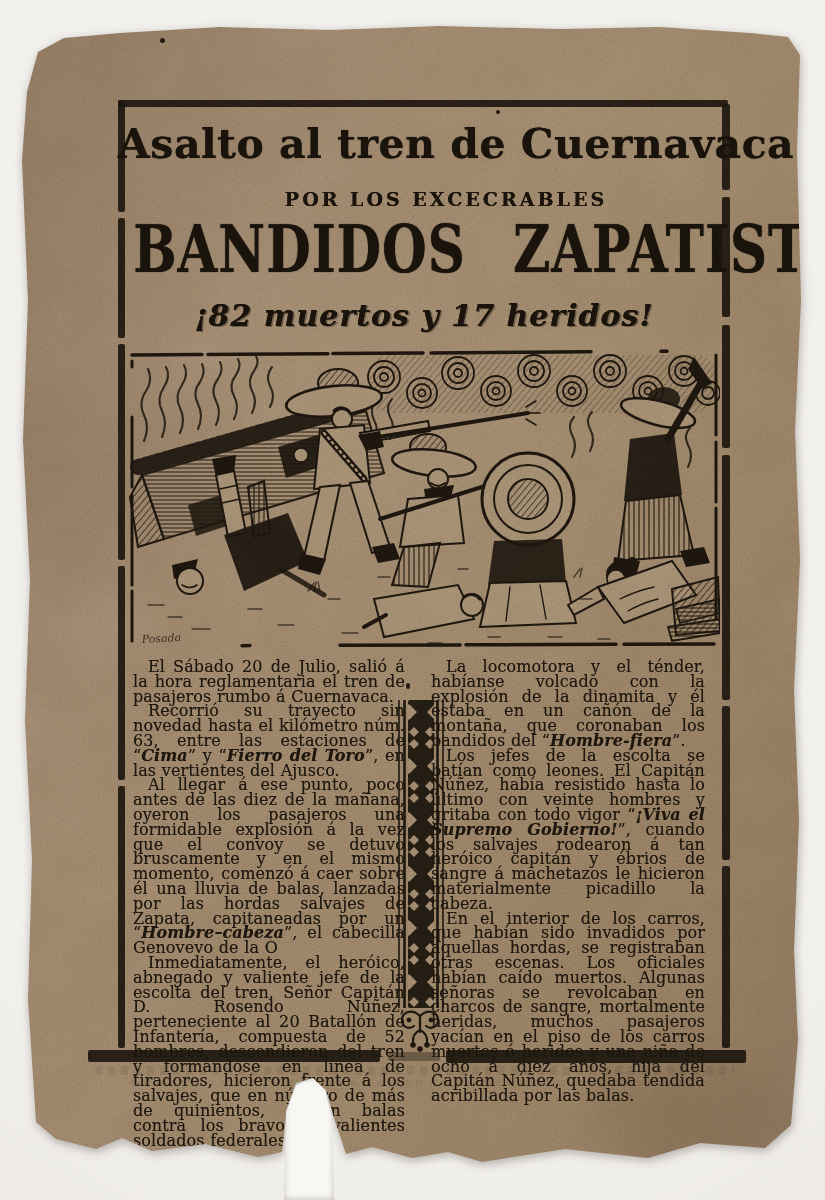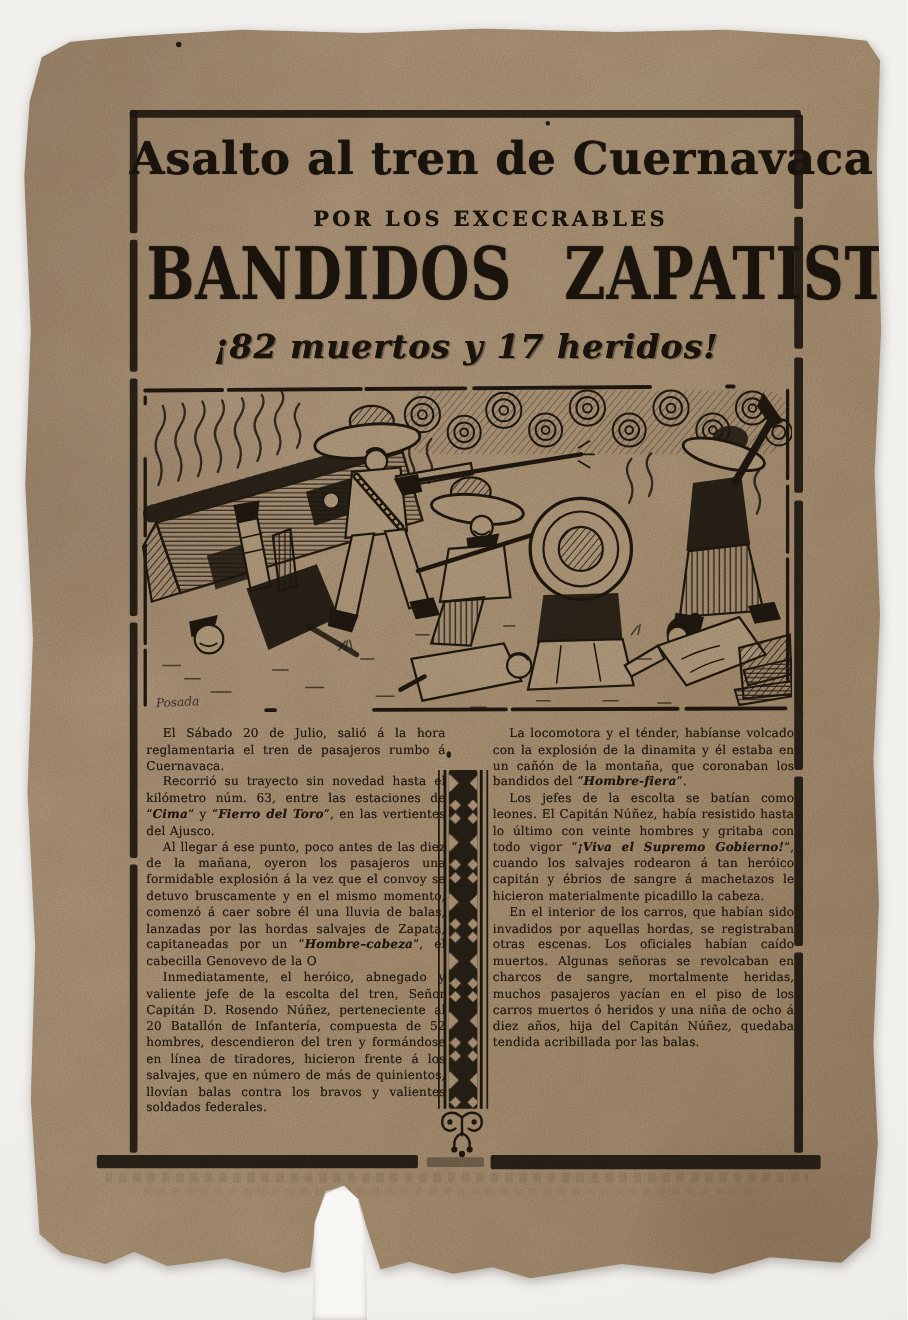--- a/index.html
+++ b/index.html
@@ -20,23 +20,23 @@
   .rule.faded{opacity:.38;}
   .smudge{position:absolute;background:repeating-linear-gradient(90deg,rgba(40,30,18,.55) 0 7px,rgba(40,30,18,.05) 7px 13px);opacity:.16;border-radius:3px;}
   .speck{position:absolute;background:#2a2116;border-radius:50%;}
   .headline{position:absolute;left:118px;width:612px;text-align:center;color:#1f180e;white-space:nowrap;}
   .title{top:120px;font-size:41px;font-weight:bold;letter-spacing:.5px;text-shadow:0 0 .8px #1f180e;}
   .kicker{top:188px;font-size:19px;font-weight:bold;letter-spacing:3px;text-shadow:0 0 .5px #1f180e;padding-left:22px;}
   .main-title{top:210px;font-size:54px;font-weight:bold;letter-spacing:1px;word-spacing:30px;transform:scale(.95,1.22);transform-origin:50% 0;text-shadow:0 0 1px #1f180e;}
   .subtitle{top:298px;font-size:30px;font-weight:bold;font-style:italic;letter-spacing:1px;text-shadow:1.6px 1.4px 0 rgba(36,28,18,.4),0 0 .6px #1f180e;}
   .engraving{position:absolute;left:128px;top:347px;width:592px;height:302px;margin:0;}
   .col{position:absolute;top:660px;color:#241c12;}
-  .col p{margin:0;text-indent:15px;font-size:11px;line-height:14.8px;text-align:justify;letter-spacing:.1px;word-spacing:.4px;text-shadow:0 0 .4px rgba(36,28,18,.55);}
+  .col p{margin:0;text-indent:15px;font-size:16px;line-height:14.8px;text-align:justify;letter-spacing:.1px;word-spacing:.4px;text-shadow:0 0 .4px rgba(36,28,18,.55);}
   .col-left{left:133px;width:272px;}
-  .col-right{left:448px;width:274px;}
+  .col-right{left:431px;width:274px;}
   .em{font-style:italic;font-weight:bold;}
   .ornament{position:absolute;left:396px;top:698px;}
   .fleuron{position:absolute;left:398px;top:1006px;}
   .tear{position:absolute;background:#f8f7f4;box-shadow:inset 0 0 6px rgba(150,140,125,.6);}
   .tear-main{left:284px;top:1078px;width:50px;height:122px;
     clip-path:polygon(58% 0,82% 10%,96% 34%,100% 100%,0 100%,4% 28%,24% 6%);}
 </style>
 </head>
 <body>
 

